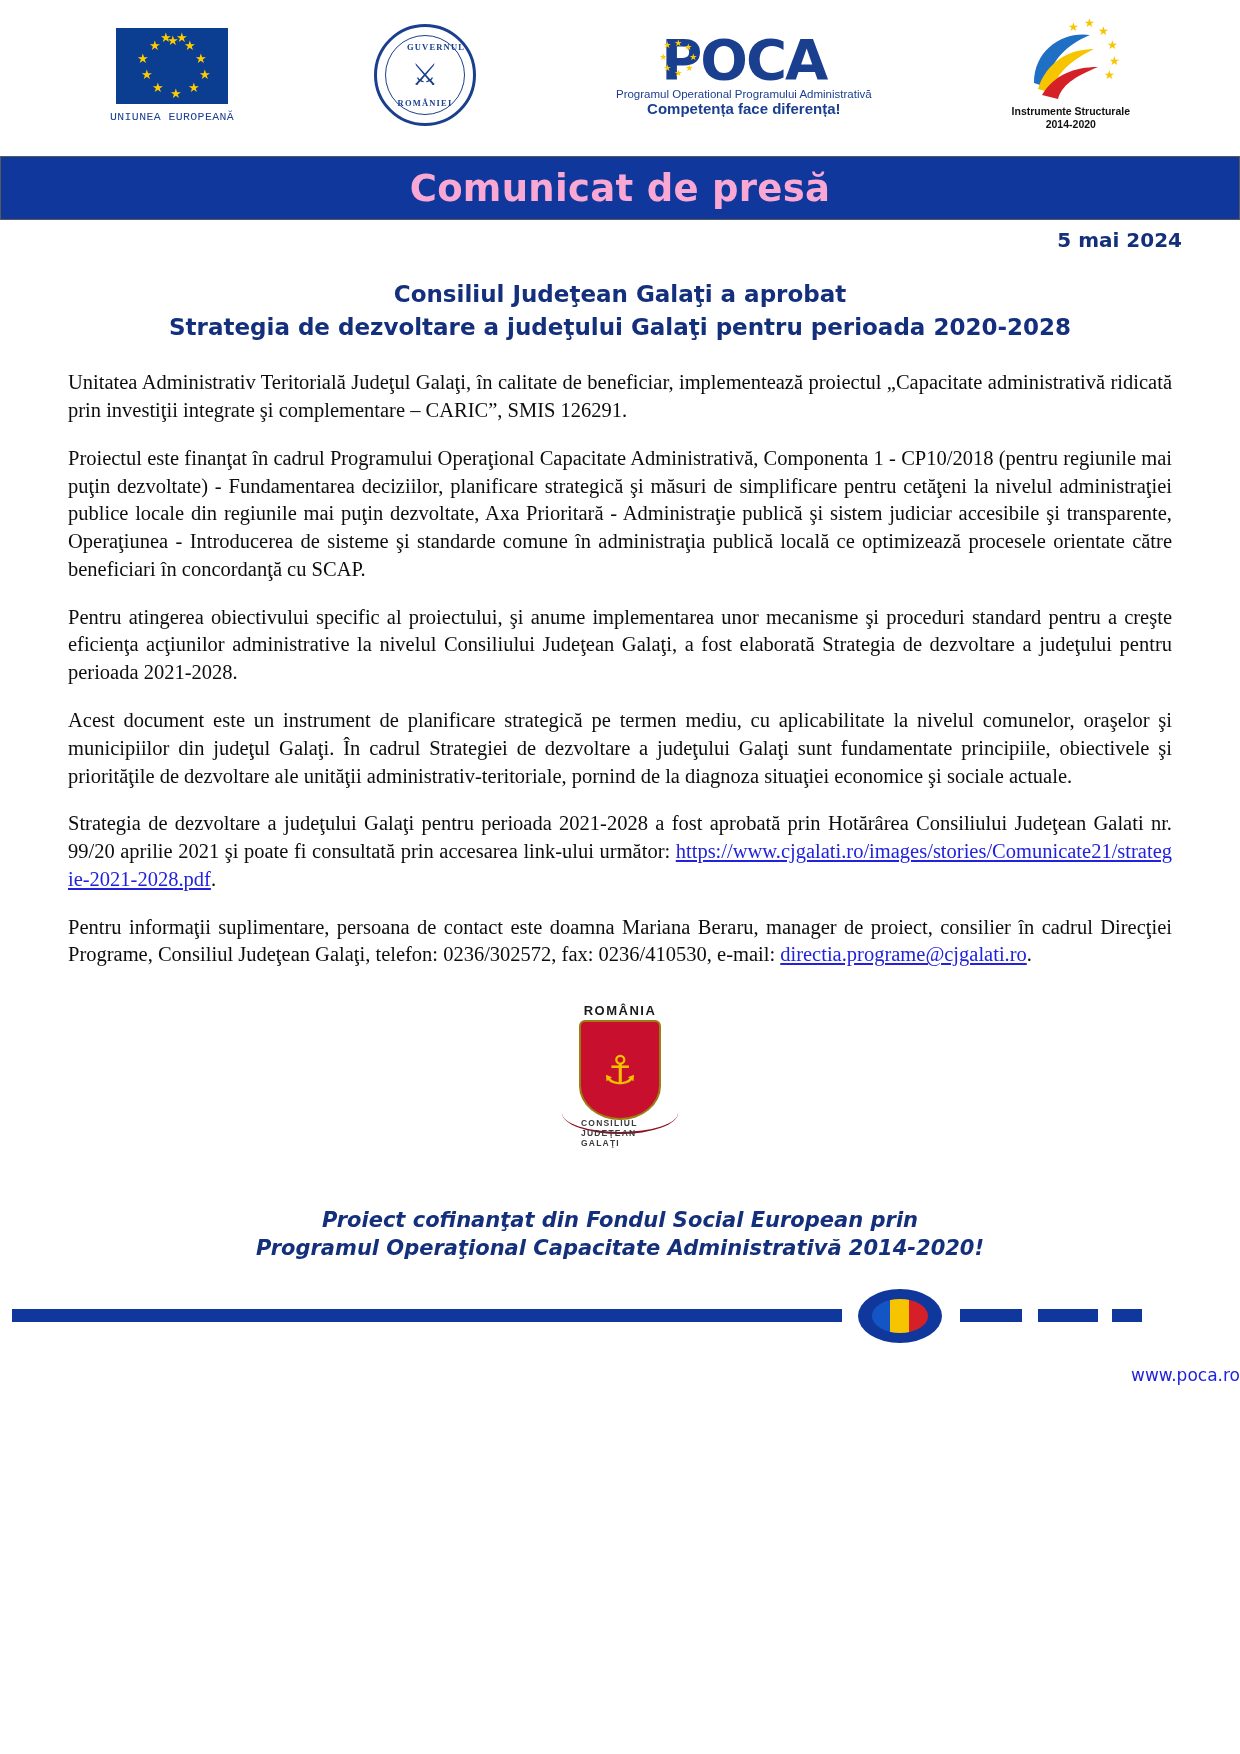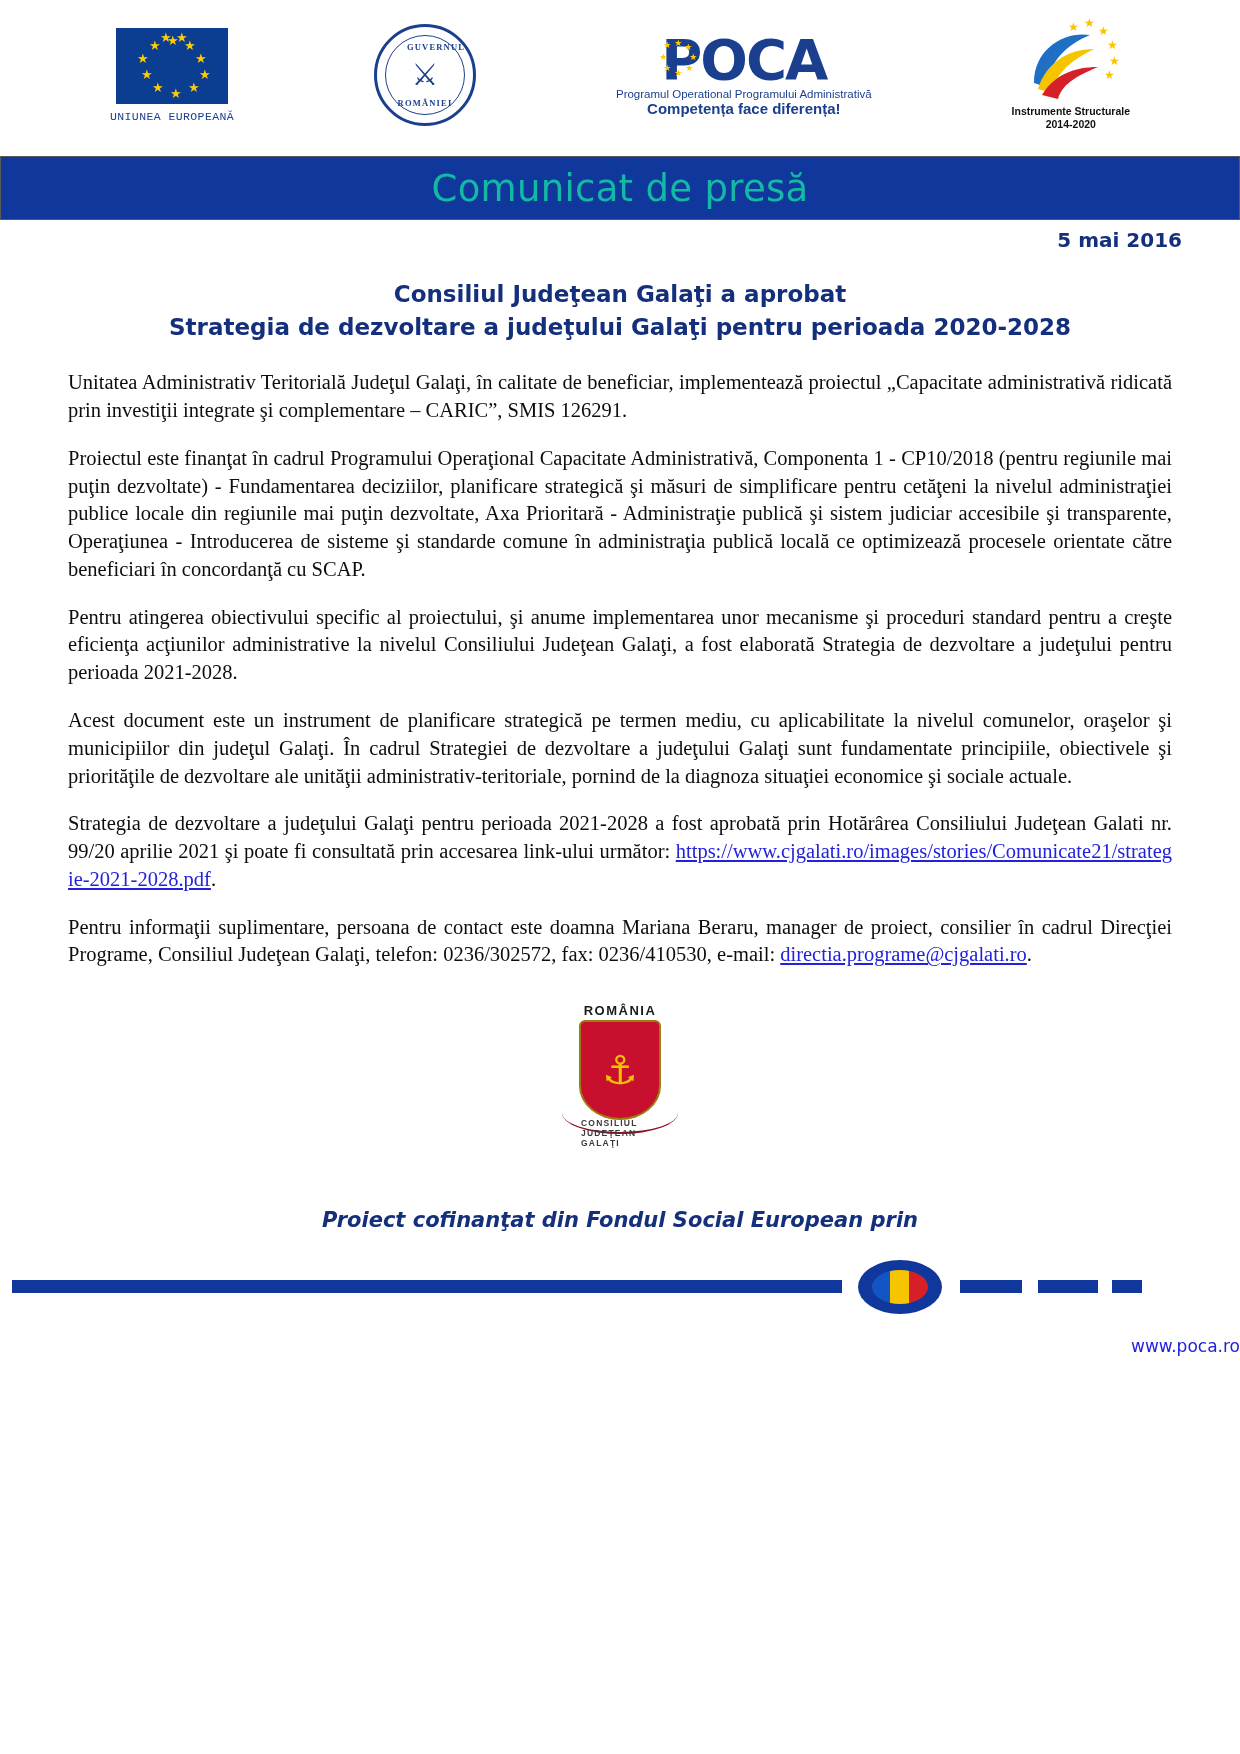--- a/index.html
+++ b/index.html
@@ -141,23 +141,23 @@
   .banner {
     background: #10389c;
     border: 1px solid #5a5a5a;
     height: 62px;
     display: flex;
     align-items: center;
     justify-content: center;
     margin: 6px 0 0 0;
   }
   .banner-title {
-    color: #14b8a6;
+    color: #f9a8d4;
     font-size: 37px;
-    font-weight: normal;
+    font-weight: bold;
     font-family: "DejaVu Sans", sans-serif;
     letter-spacing: 0.3px;
   }
 
   .date-line {
     text-align: right;
     padding: 8px 58px 0 0;
     font-size: 20px;
     font-weight: bold;
     color: #14307d;
@@ -375,21 +375,21 @@
       <div>2014-2020</div>
     </div>
   </div>
 
 </div>
 
 <div class="banner">
   <div class="banner-title">Comunicat de presă</div>
 </div>
 
-<div class="date-line">5 mai 2016</div>
+<div class="date-line">5 mai 2024</div>
 
 <div class="headline">
   <div>Consiliul Judeţean Galaţi a aprobat</div>
   <div>Strategia de dezvoltare a judeţului Galaţi pentru perioada 2020-2028</div>
 </div>
 
 <div class="body-copy">
   <p>Unitatea Administrativ Teritorială Judeţul Galaţi, în calitate de beneficiar, implementează proiectul „Capacitate administrativă ridicată prin investiţii integrate şi complementare – CARIC”, SMIS 126291.</p>
   <p>Proiectul este finanţat în cadrul Programului Operaţional Capacitate Administrativă, Componenta 1 - CP10/2018 (pentru regiunile mai puţin dezvoltate) - Fundamentarea deciziilor, planificare strategică şi măsuri de simplificare pentru cetăţeni la nivelul administraţiei publice locale din regiunile mai puţin dezvoltate, Axa Prioritară - Administraţie publică şi sistem judiciar accesibile şi transparente, Operaţiunea - Introducerea de sisteme şi standarde comune în administraţia publică locală ce optimizează procesele orientate către beneficiari în concordanţă cu SCAP.</p>
   <p>Pentru atingerea obiectivului specific al proiectului, şi anume implementarea unor mecanisme şi proceduri standard pentru a creşte eficienţa acţiunilor administrative la nivelul Consiliului Judeţean Galaţi, a fost elaborată Strategia de dezvoltare a judeţului pentru perioada 2021-2028.</p>
@@ -402,20 +402,21 @@
   <div class="coat-country">ROMÂNIA</div>
   <div class="coat-shield">
     <div class="coat-anchor">⚓</div>
     <div class="coat-ring"></div>
     <div class="coat-ring-text">CONSILIUL JUDEŢEAN GALAŢI</div>
   </div>
 </div>
 
 <div class="footer-slogan">
   <div>Proiect cofinanţat din Fondul Social European prin</div>
+  <div>Programul Operaţional Capacitate Administrativă 2014-2020!</div>
 </div>
 
 <div class="footer-bars">
   <div class="bar bar-left"></div>
   <div class="circle-mark">
     <div class="circle-inner"></div>
   </div>
   <div class="bar bar-mid"></div>
   <div class="bar bar-right"></div>
   <div class="bar bar-tail"></div>

